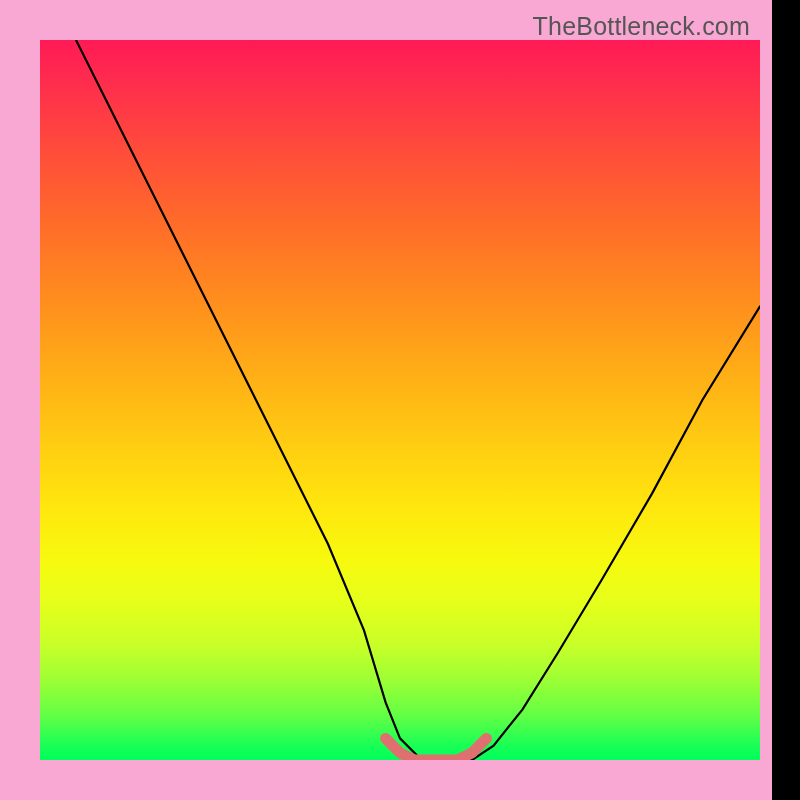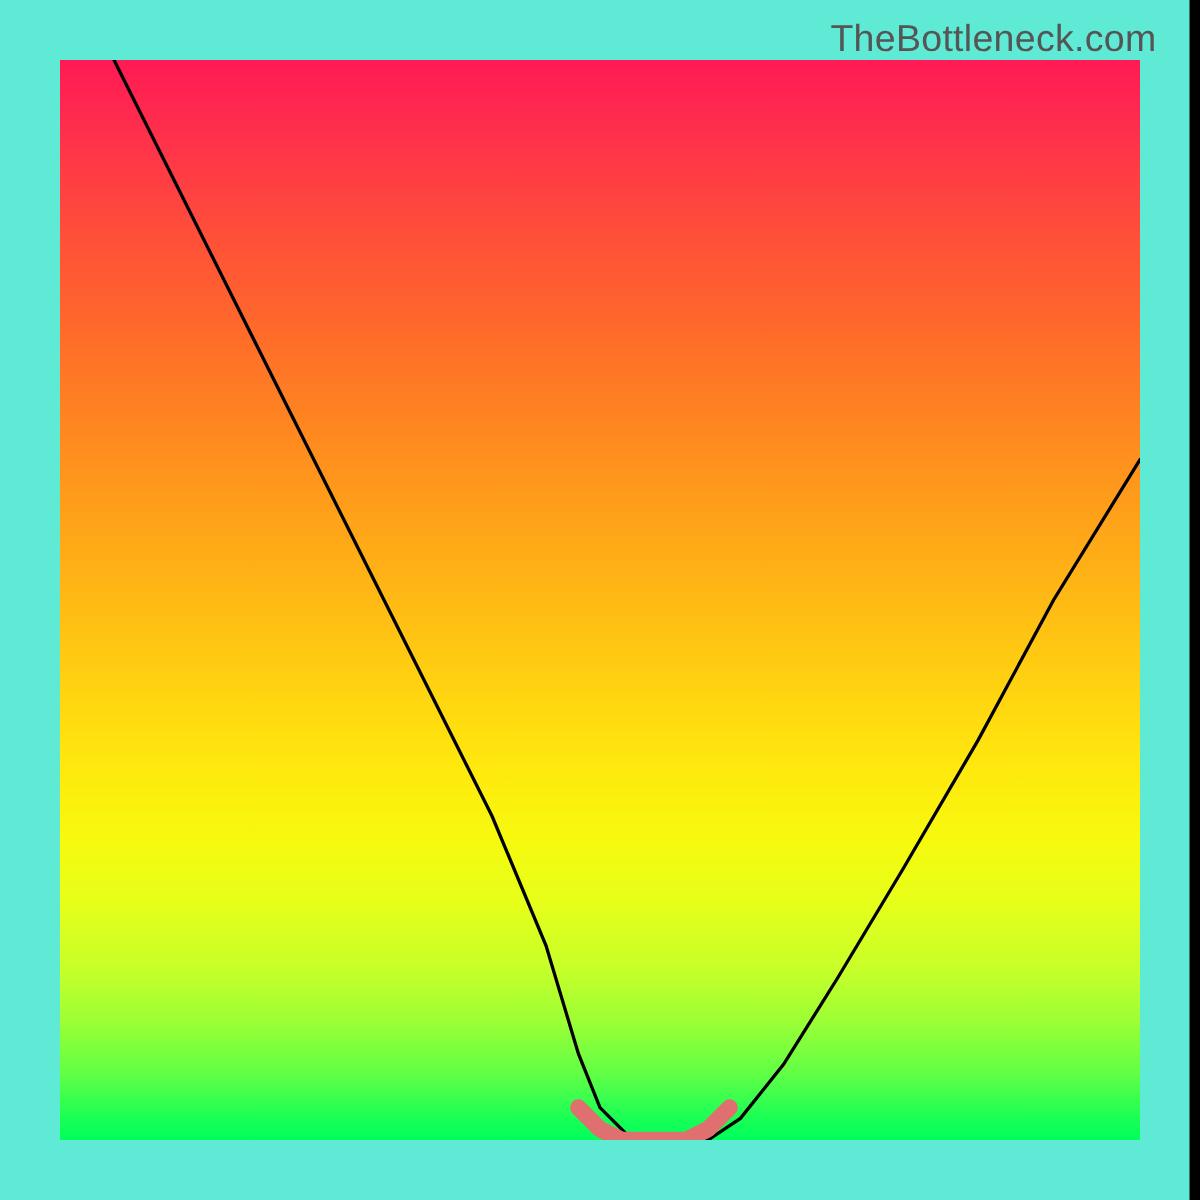--- a/index.html
+++ b/index.html
@@ -8,22 +8,21 @@
     width: 800px;
     height: 800px;
     overflow: hidden;
     background: #000;
     font-family: Arial, Helvetica, sans-serif;
   }
   .frame {
     position: relative;
     width: 772px;
     height: 800px;
-    background: #5eead4;
-    padding-left: 21px;
+    background: #f9a8d4;
   }
   .plot-area {
     position: absolute;
     left: 40px;
     top: 40px;
     width: 720px;
     height: 720px;
     overflow: hidden;
   }
   .gradient {

